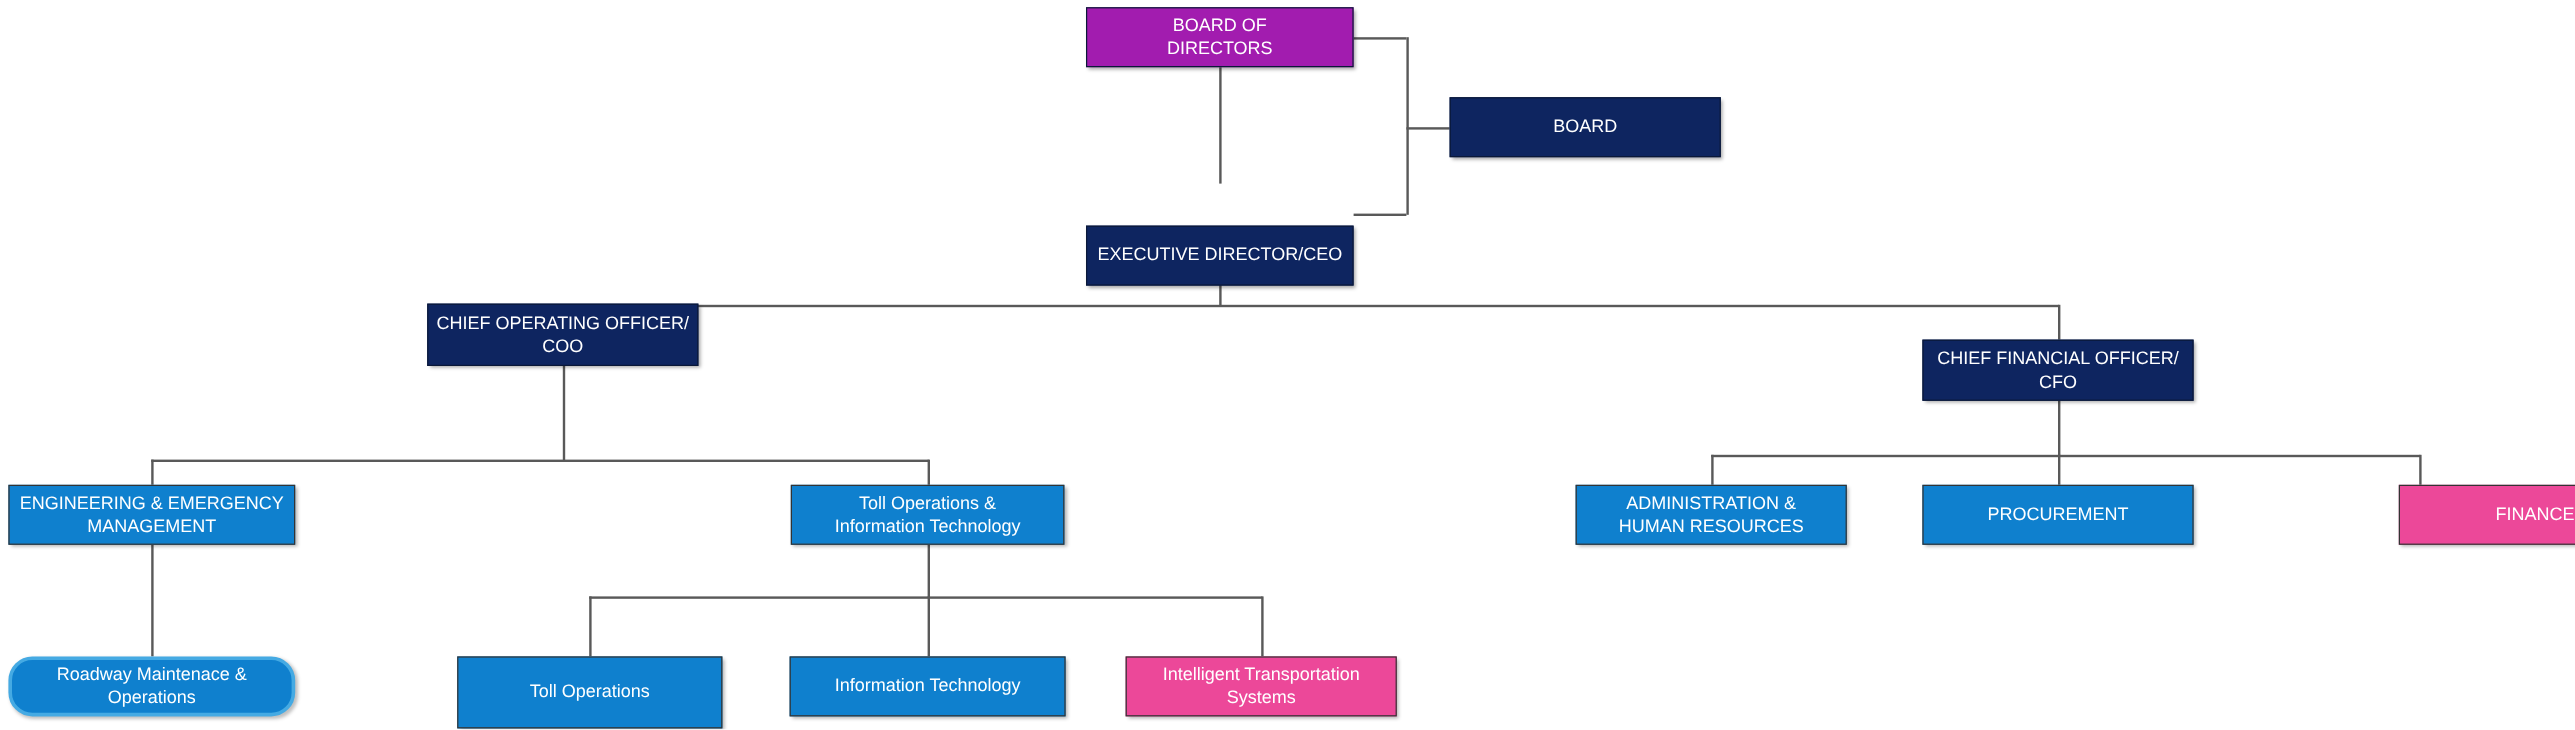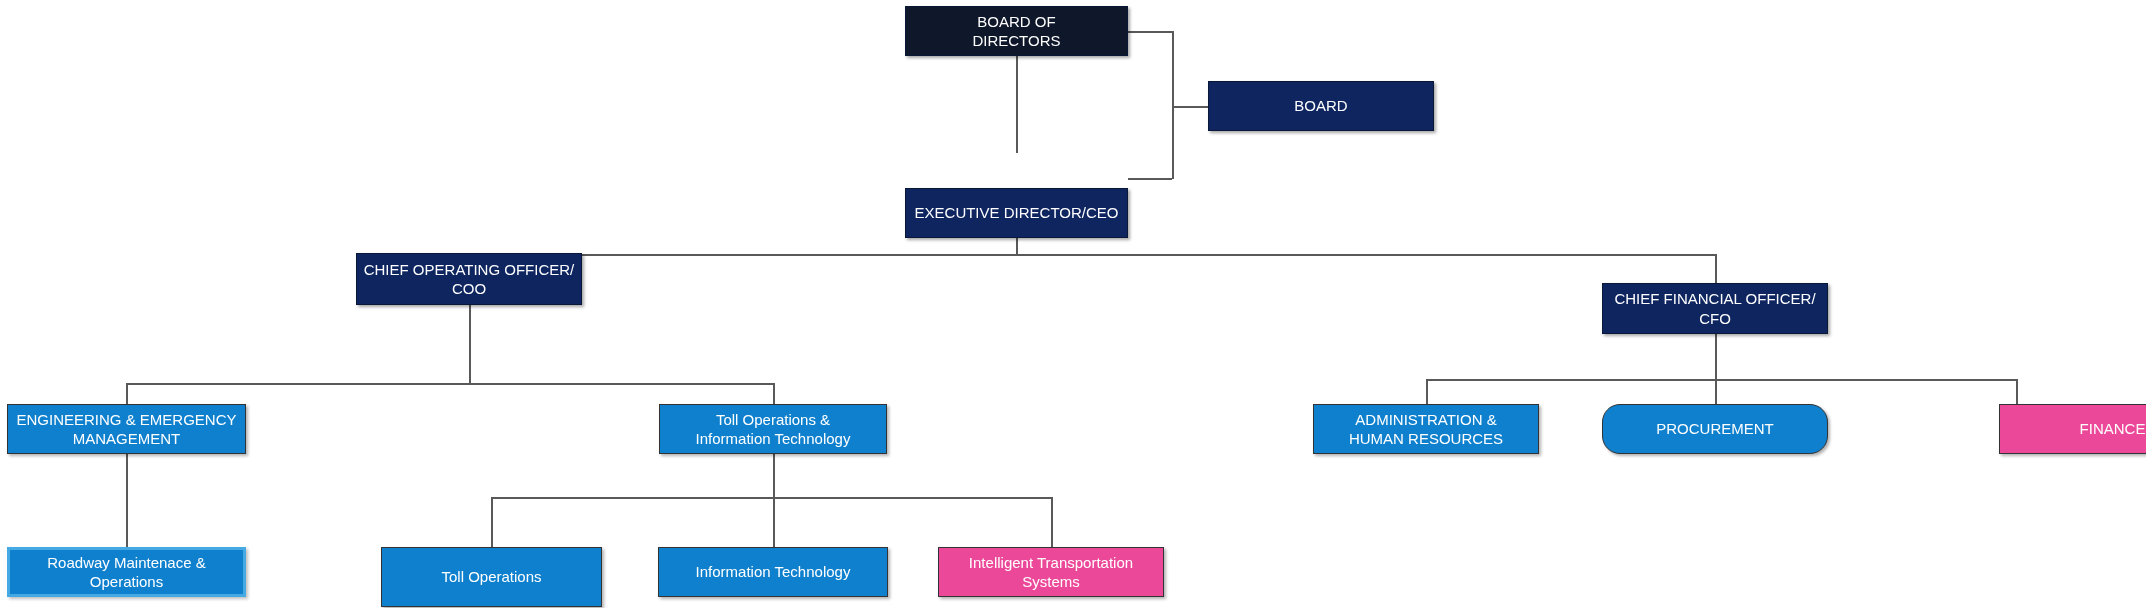--- a/index.html
+++ b/index.html
@@ -68,21 +68,21 @@
     <div class="connector v" style="left: 773px; top: 454px; background: rgb(89, 89, 89); height: 44px;"></div>
     <div class="connector h" style="left: 491px; top: 497px; background: rgb(89, 89, 89); width: 561px;"></div>
     <div class="connector v" style="left: 491px; top: 497px; background: rgb(89, 89, 89); height: 50px;"></div>
     <div class="connector v" style="left: 773px; top: 497px; background: rgb(89, 89, 89); height: 50px;"></div>
     <div class="connector v" style="left: 1051px; top: 497px; background: rgb(89, 89, 89); height: 50px;"></div>
     <div class="connector v" style="left: 1715px; top: 334px; background: rgb(89, 89, 89); height: 46px;"></div>
     <div class="connector h" style="left: 1426px; top: 379px; background: rgb(89, 89, 89); width: 591px;"></div>
     <div class="connector v" style="left: 1426px; top: 379px; background: rgb(89, 89, 89); height: 25px;"></div>
     <div class="connector v" style="left: 1715px; top: 379px; background: rgb(89, 89, 89); height: 25px;"></div>
     <div class="connector v" style="left: 2016px; top: 379px; background: rgb(89, 89, 89); height: 25px;"></div>
-    <div class="node navy" style="left: 905px; top: 6px; width: 223px; height: 50px; background: #0f172a; color: rgb(255, 255, 255);">
+    <div class="node navy" style="left: 905px; top: 6px; width: 223px; height: 50px; background: #a21caf; color: rgb(255, 255, 255);">
       <span class="node-label">BOARD OF
 DIRECTORS</span>
     </div>
     <div class="node navy" style="left: 1208px; top: 81px; width: 226px; height: 50px; background: rgb(14, 37, 96); color: rgb(255, 255, 255);">
       <span class="node-label">BOARD</span>
     </div>
     <div class="node navy" style="left: 905px; top: 153px; width: 223px; height: 50px; background: rgb(14, 37, 96); color: rgb(255, 255, 255); margin-top: 35px;">
       <span class="node-label">EXECUTIVE DIRECTOR/CEO</span>
     </div>
     <div class="node navy" style="left: 356px; top: 253px; width: 226px; height: 52px; background: rgb(14, 37, 96); color: rgb(255, 255, 255);">
@@ -98,27 +98,27 @@
 MANAGEMENT</span>
     </div>
     <div class="node blue" style="left: 659px; top: 404px; width: 228px; height: 50px; background: rgb(15, 128, 206); color: rgb(255, 255, 255);">
       <span class="node-label">Toll Operations &amp;
 Information Technology</span>
     </div>
     <div class="node blue" style="left: 1313px; top: 404px; width: 226px; height: 50px; background: rgb(15, 128, 206); color: rgb(255, 255, 255);">
       <span class="node-label">ADMINISTRATION &amp;
 HUMAN RESOURCES</span>
     </div>
-    <div class="node blue" style="left: 1602px; top: 404px; width: 226px; height: 50px; background: rgb(15, 128, 206); color: rgb(255, 255, 255); border-radius: 18px;">
+    <div class="node blue" style="left: 1602px; top: 404px; width: 226px; height: 50px; background: rgb(15, 128, 206); color: rgb(255, 255, 255);">
       <span class="node-label">PROCUREMENT</span>
     </div>
     <div class="node blue" style="left: 1999px; top: 404px; width: 227px; height: 50px; background: #ec4899; color: rgb(255, 255, 255);">
       <span class="node-label">FINANCE</span>
     </div>
-    <div class="node blue-highlight" style="left: 7px; top: 547px; width: 239px; height: 50px; background: rgb(15, 128, 206); color: rgb(255, 255, 255);">
+    <div class="node blue-highlight" style="left: 7px; top: 547px; width: 239px; height: 50px; background: rgb(15, 128, 206); color: rgb(255, 255, 255); border-radius: 20px;">
       <span class="node-label">Roadway Maintenace &amp;
 Operations</span>
     </div>
     <div class="node blue" style="left: 381px; top: 547px; width: 221px; height: 60px; background: rgb(15, 128, 206); color: rgb(255, 255, 255);">
       <span class="node-label">Toll Operations</span>
     </div>
     <div class="node blue" style="left: 658px; top: 547px; width: 230px; height: 50px; background: rgb(15, 128, 206); color: rgb(255, 255, 255);">
       <span class="node-label">Information Technology</span>
     </div>
     <div class="node blue" style="left: 938px; top: 547px; width: 226px; height: 50px; background: #ec4899; color: rgb(255, 255, 255);">

